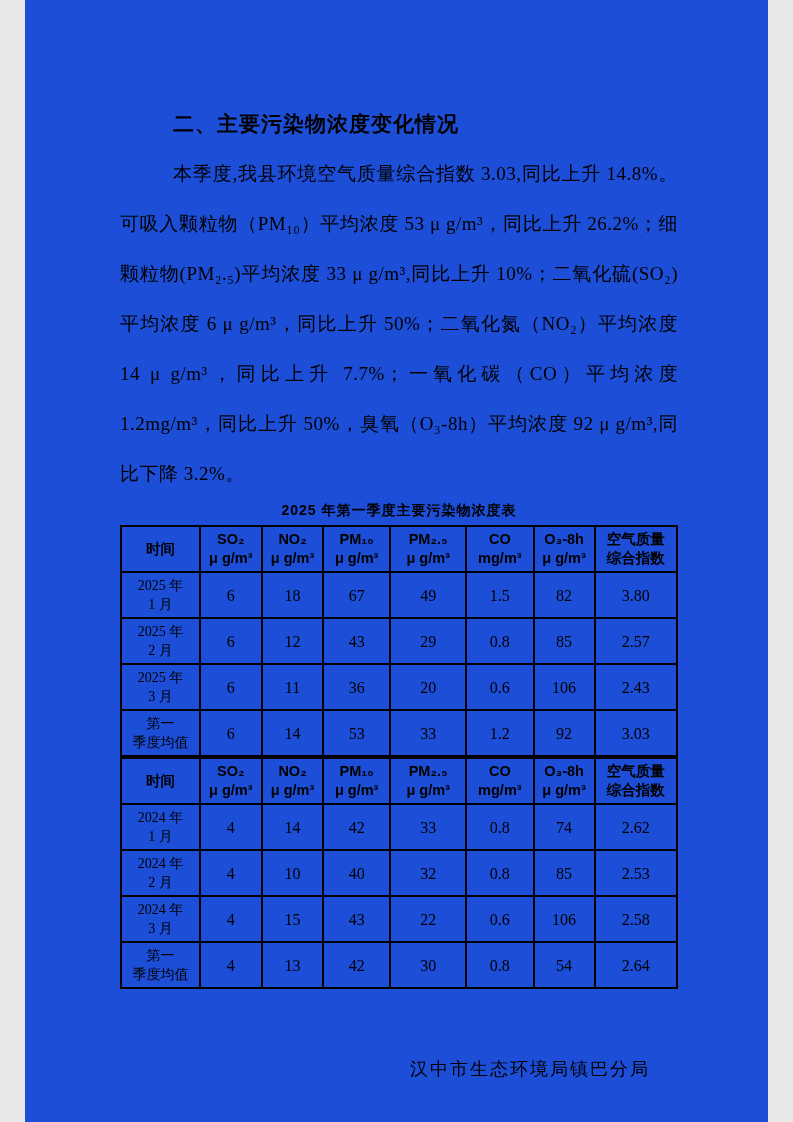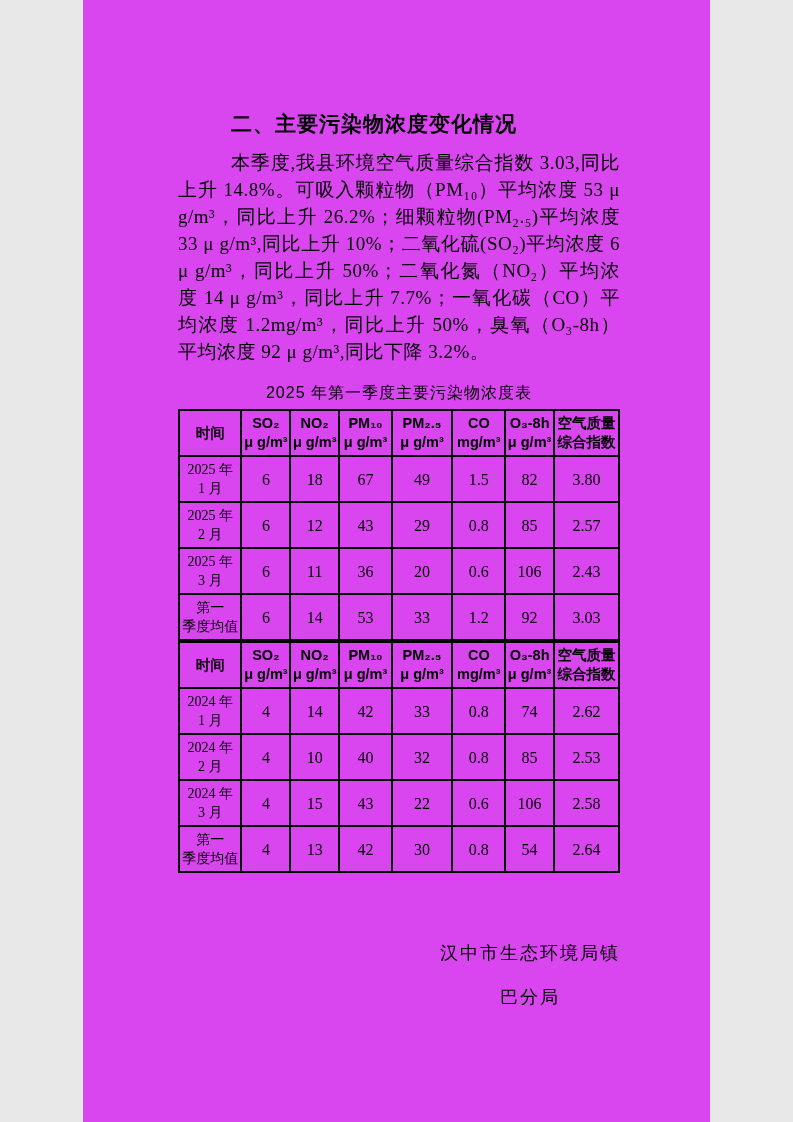--- a/index.html
+++ b/index.html
@@ -1,50 +1,50 @@
 <!DOCTYPE html>
 <html><head>
 <meta charset="utf-8">
 <style>
   * { margin: 0; padding: 0; box-sizing: border-box; }
   html, body { background: #e8e8e8; }
   .page {
-    width: 627px;
+    width: 743px;
     height: 1122px;
     margin: 0 auto;
-    background: #d946ef;
+    background: #1d4ed8;
     color: #000000;
     font-family: "Liberation Serif", "DejaVu Serif", serif;
     padding: 111px 90px 9px 95px;
     overflow: hidden;
     position: relative;
   }
   .heading {
     font-family: "Liberation Sans", "DejaVu Sans", sans-serif;
     font-weight: 700;
     font-size: 21px;
     line-height: 26px;
     padding-left: 53px;
     letter-spacing: 1px;
     margin-bottom: 12px;
   }
   .body-paragraph {
     font-size: 19px;
-    line-height: 27px;
+    line-height: 50px;
     text-align: justify;
     text-indent: 53px;
     letter-spacing: 0.5px;
   }
   .table-title {
     font-family: "Liberation Sans", "DejaVu Sans", sans-serif;
-    font-weight: 400;
-    font-size: 16px;
+    font-weight: 700;
+    font-size: 14px;
     text-align: center;
     letter-spacing: 1px;
-    margin-top: 18px;
+    margin-top: 3px;
     margin-bottom: 5px;
   }
   table.pollutant-table {
     width: 100%;
     border-collapse: collapse;
     table-layout: fixed;
   }
   table.pollutant-table th,
   table.pollutant-table td {
     border: 2px solid #000000;

